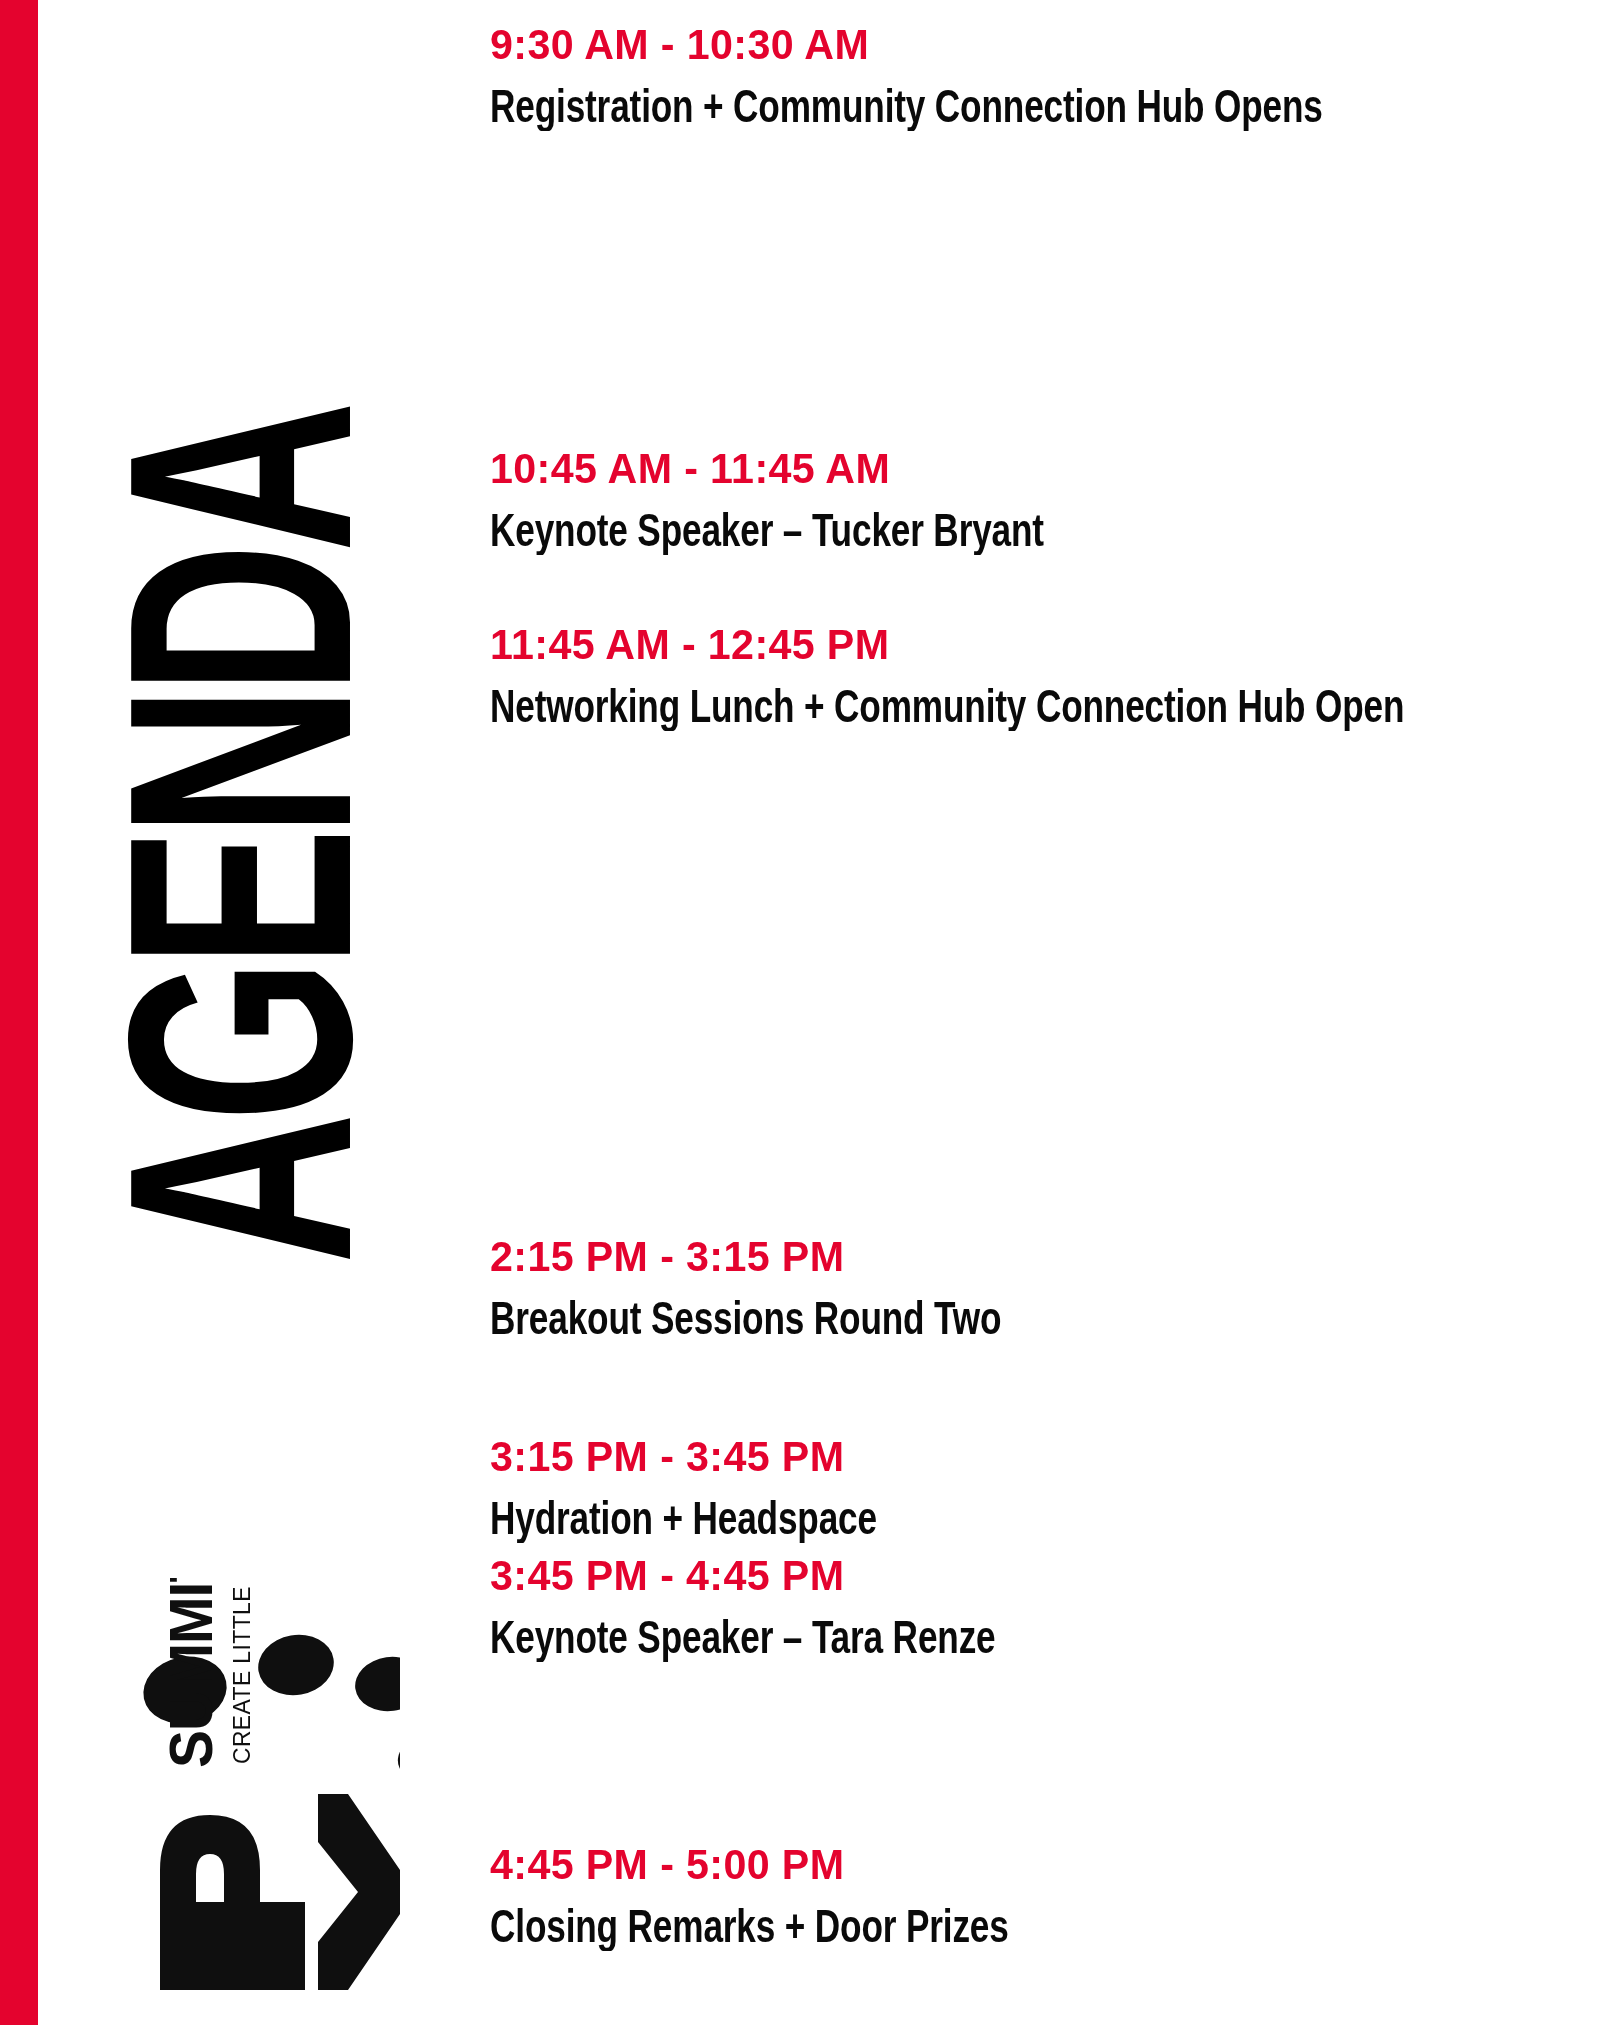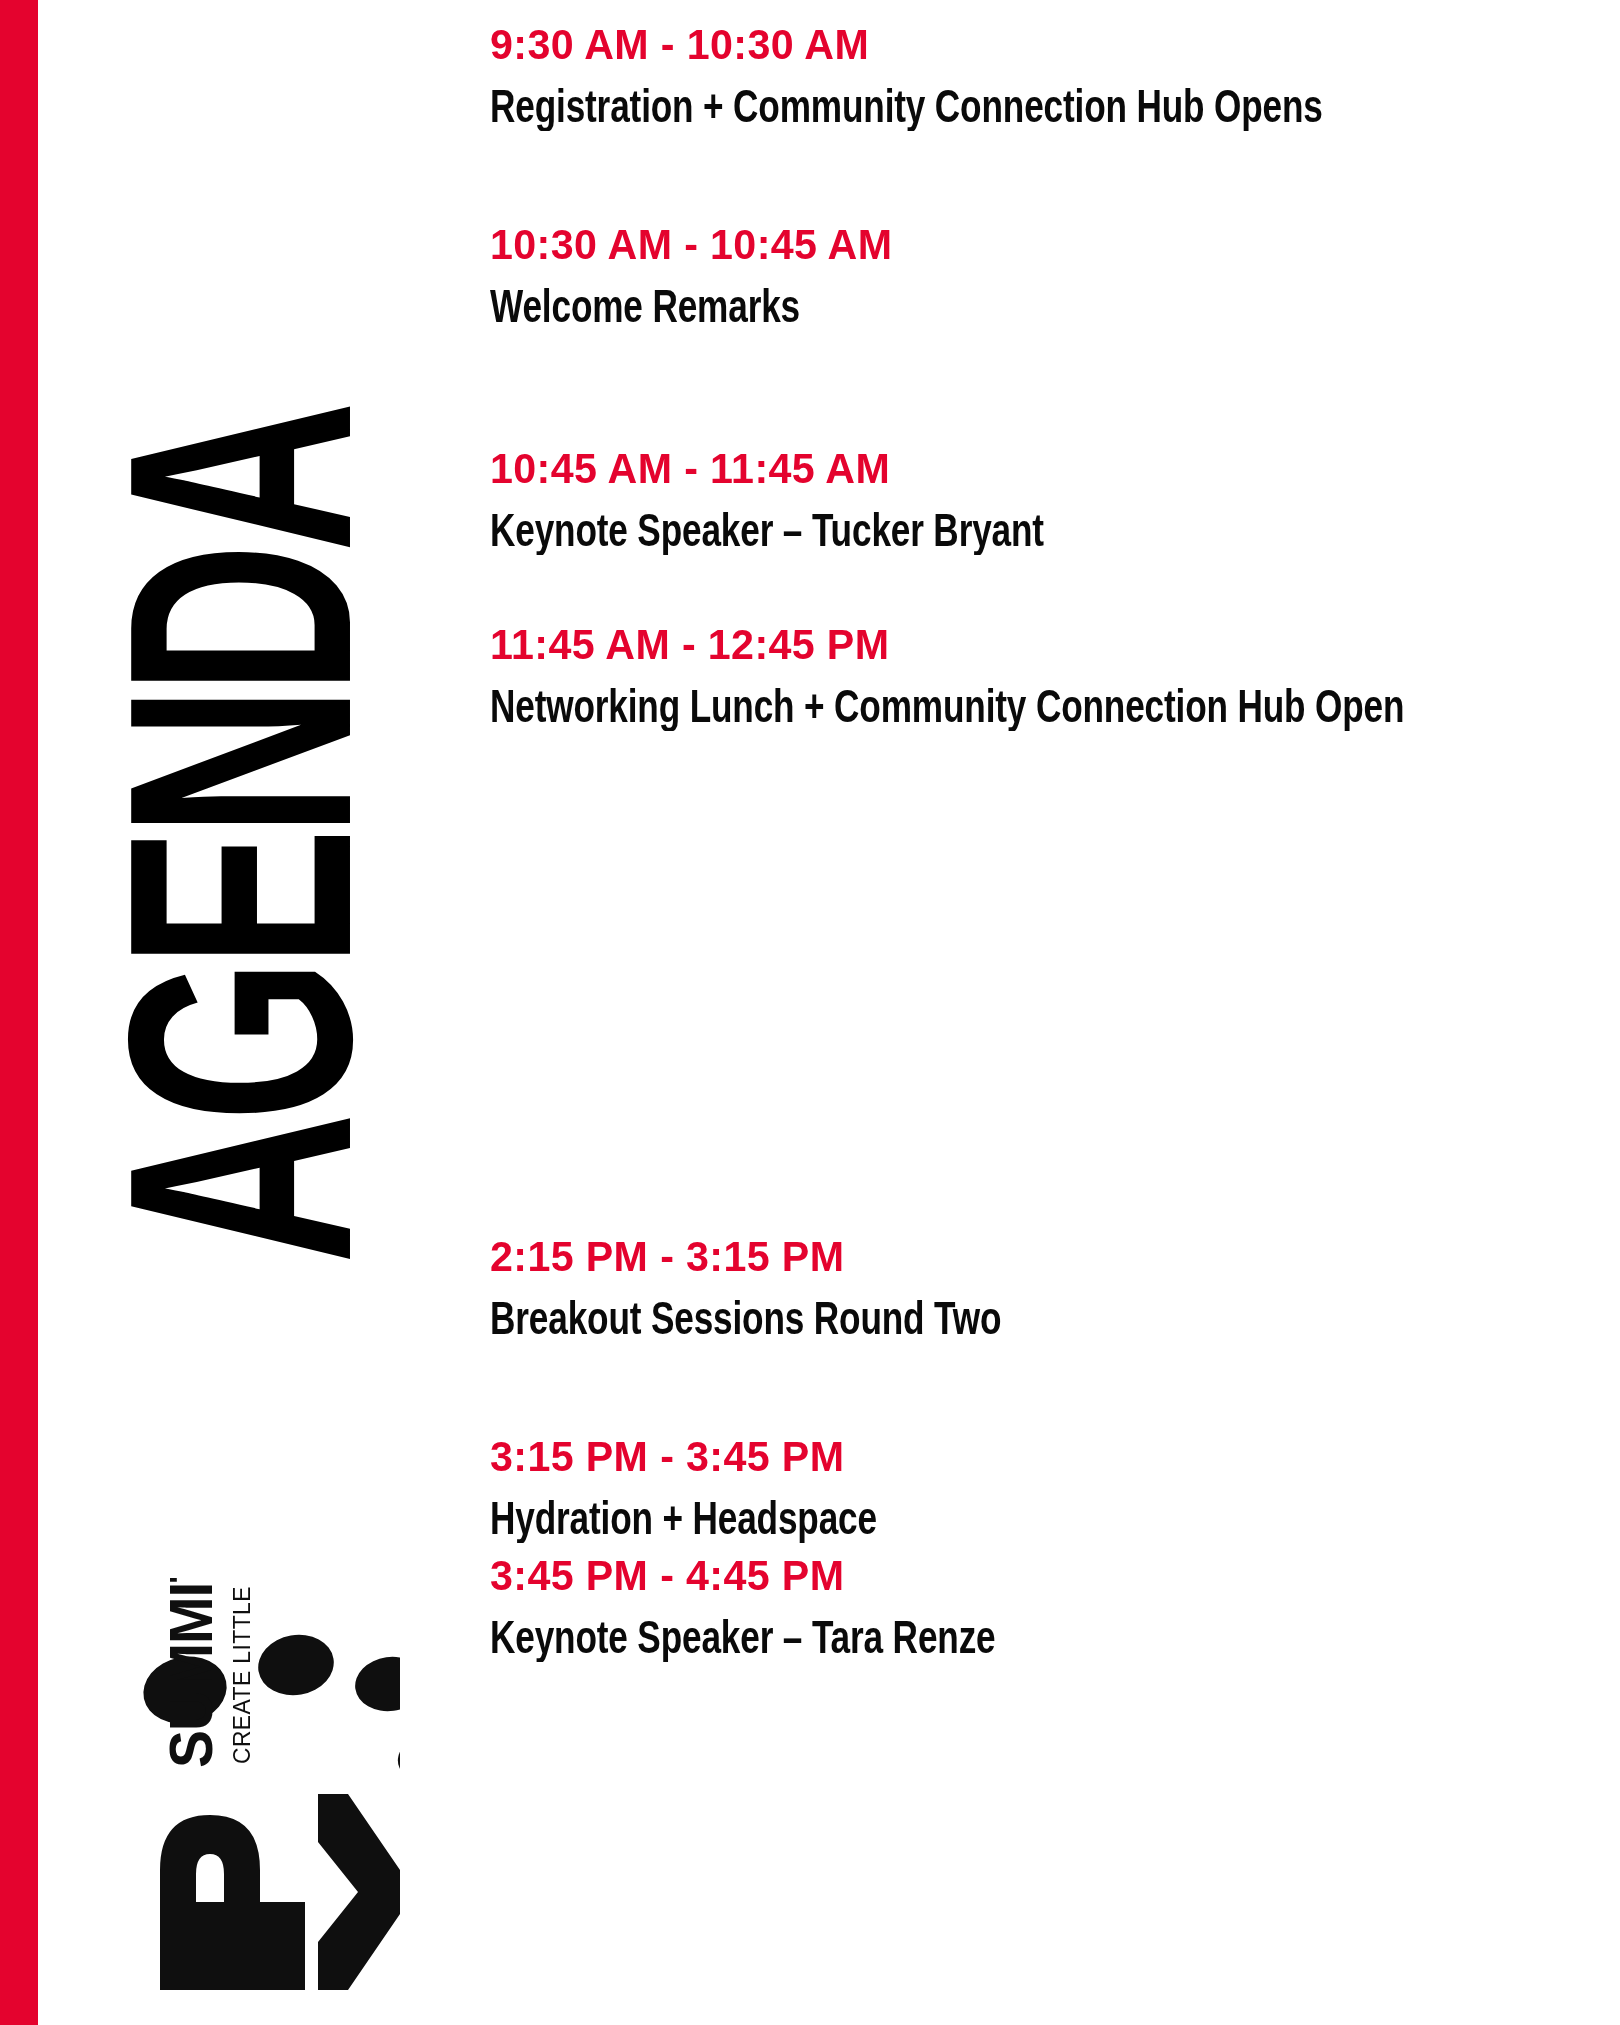--- a/index.html
+++ b/index.html
@@ -154,24 +154,20 @@
     </div>
   </div>
 
   <div id="rows">
 
     <div class="row" style="top:22px">
       <p class="row-time">9:30 AM - 10:30 AM</p>
       <p class="row-desc">Registration + Community Connection Hub Opens</p>
     </div>
 
-    <div class="row" style="top:222px">
-      <p class="row-time">10:30 AM - 10:45 AM</p>
-      <p class="row-desc">Welcome Remarks</p>
-    </div>
 
     <div class="row" style="top:446px">
       <p class="row-time">10:45 AM - 11:45 AM</p>
       <p class="row-desc">Keynote Speaker – Tucker Bryant</p>
     </div>
 
     <div class="row" style="top:622px">
       <p class="row-time">11:45 AM - 12:45 PM</p>
       <p class="row-desc">Networking Lunch + Community Connection Hub Open</p>
     </div>
@@ -186,15 +182,19 @@
     <div class="row" style="top:1434px">
       <p class="row-time">3:15 PM - 3:45 PM</p>
       <p class="row-desc">Hydration + Headspace</p>
     </div>
 
     <div class="row" style="top:1553px">
       <p class="row-time">3:45 PM - 4:45 PM</p>
       <p class="row-desc">Keynote Speaker – Tara Renze</p>
     </div>
 
+    <div class="row" style="top:1842px">
+      <p class="row-time">4:45 PM - 5:00 PM</p>
+      <p class="row-desc">Closing Remarks + Door Prizes</p>
+    </div>
 
   </div>
 </div>
 
 </body></html>

